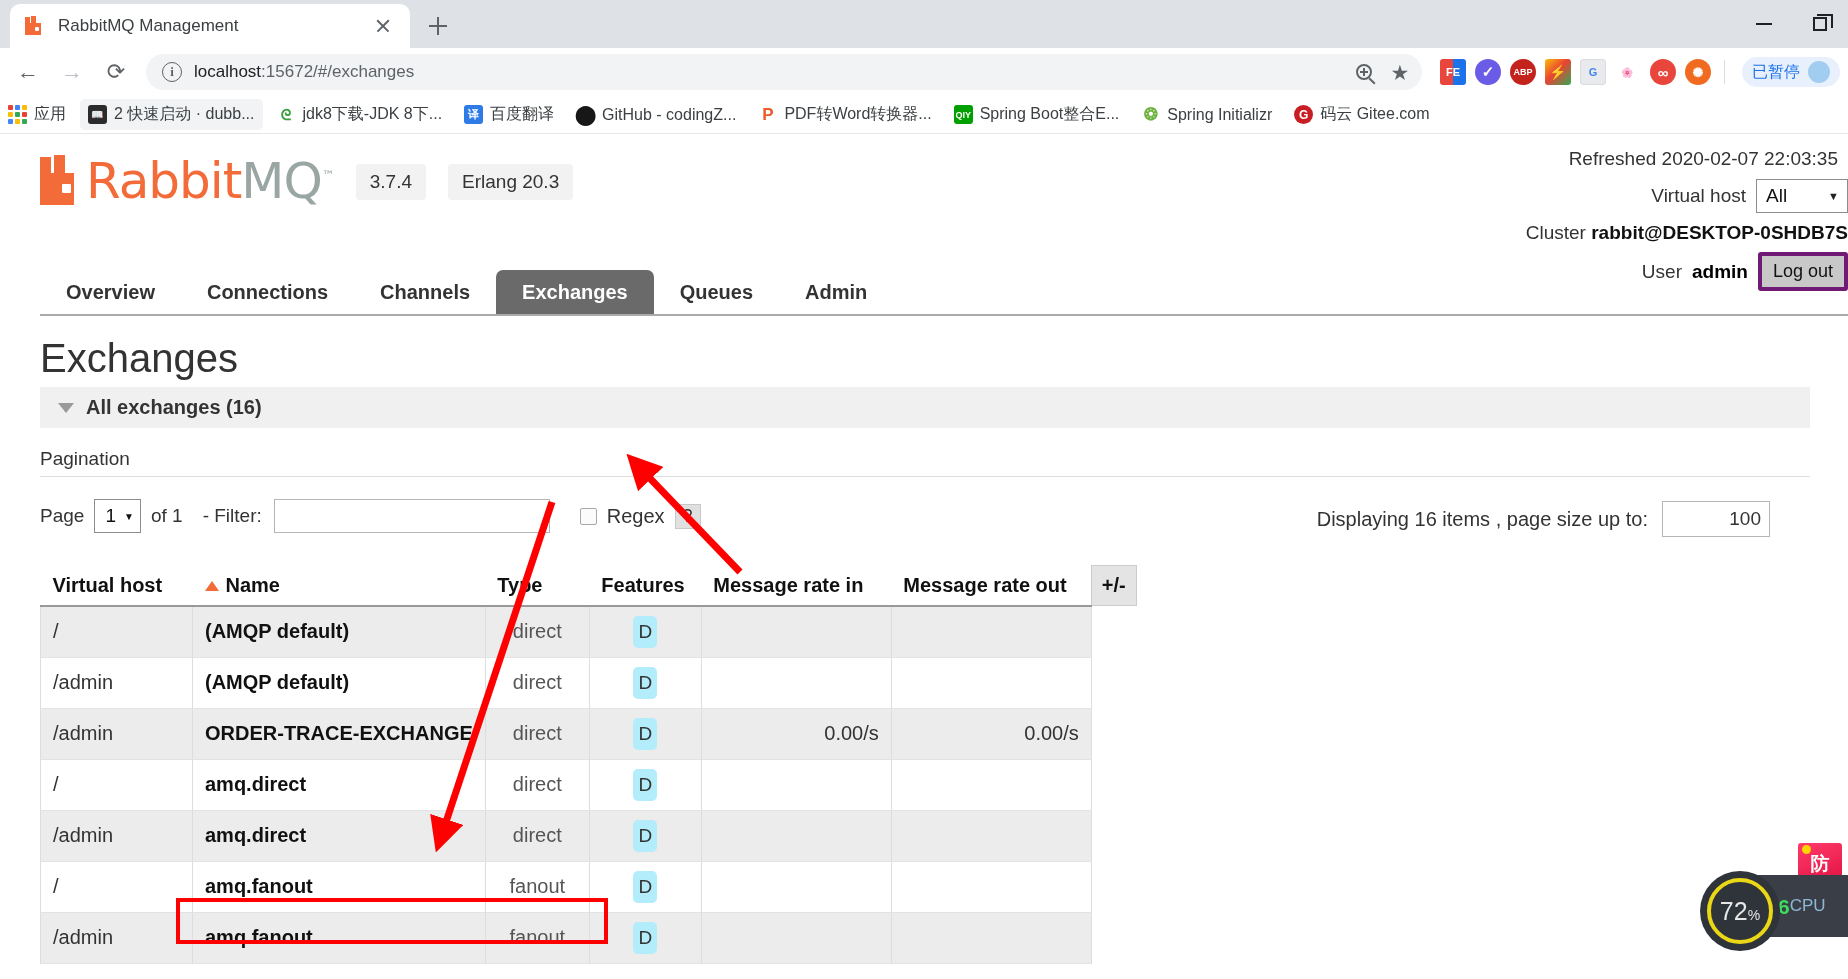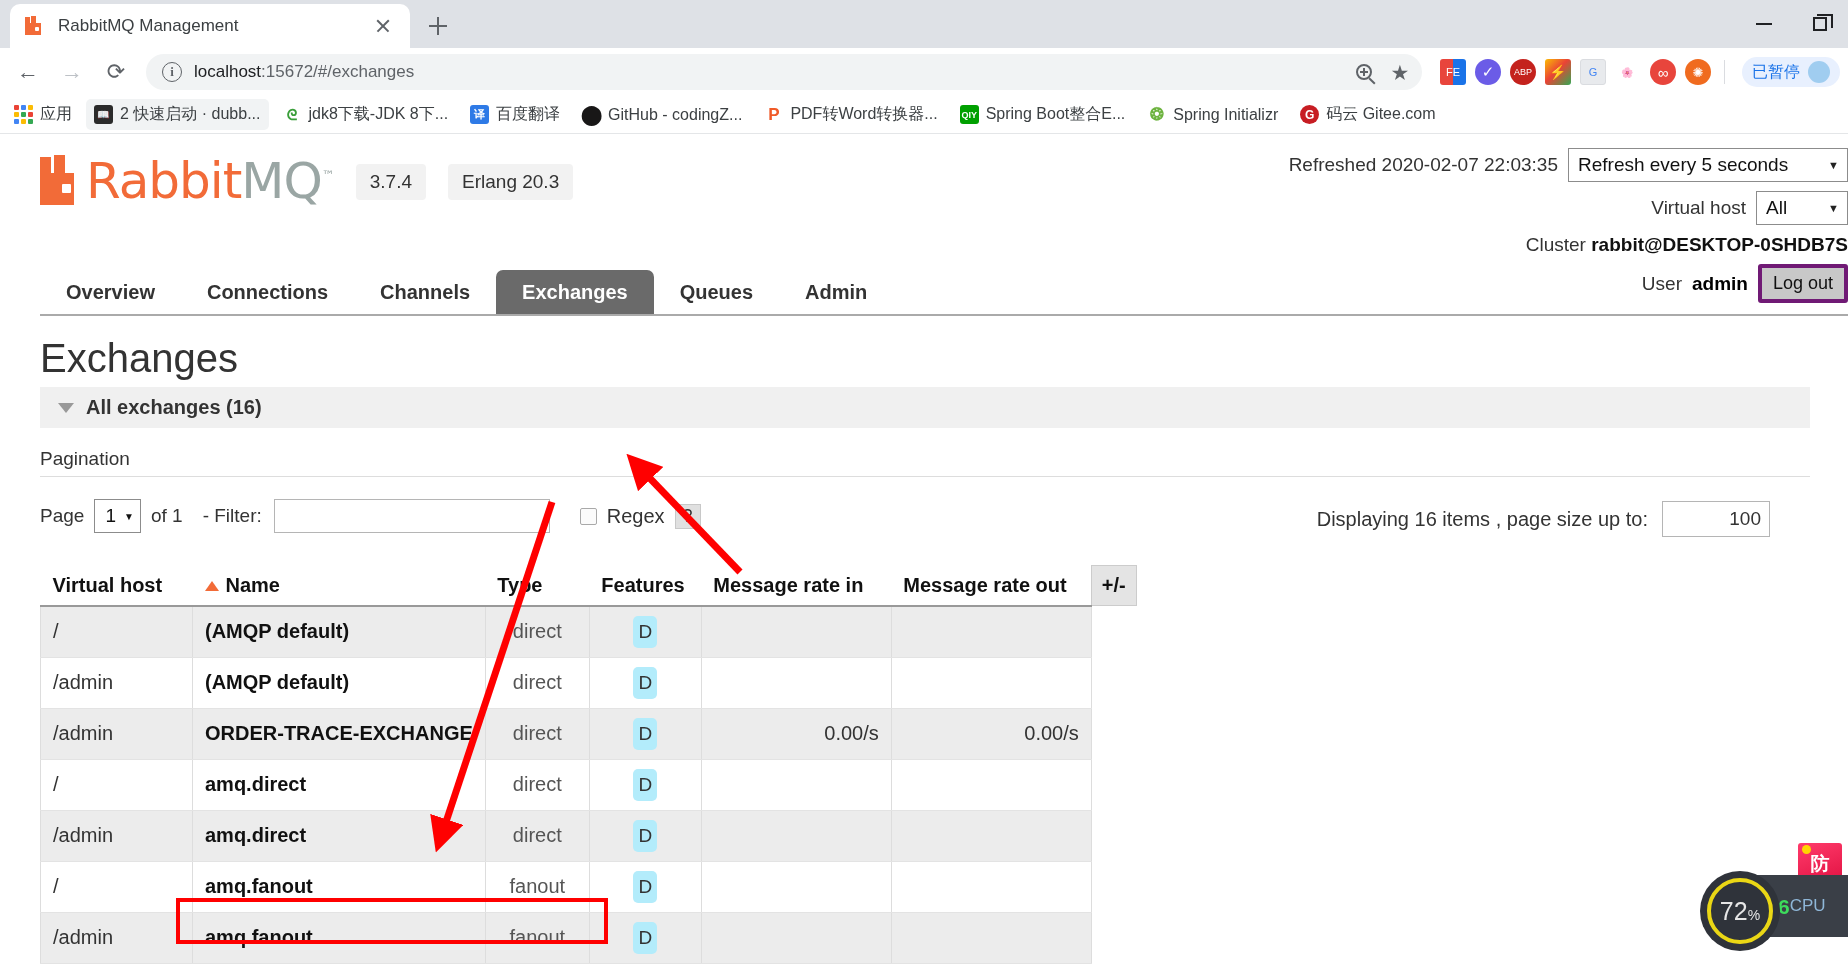--- a/index.html
+++ b/index.html
@@ -98,41 +98,41 @@
   .omni-ico { width:32px;height:32px;display:flex;align-items:center;justify-content:center;color:#5f6368;cursor:pointer; }
   .mag { position:relative; width:16px;height:16px;border:2px solid #5f6368;border-radius:50%; }
   .mag::after { content:''; position:absolute; right:-6px;bottom:-4px;width:8px;height:2px;background:#5f6368;transform:rotate(45deg); }
   .mag .pl, .mag .ph { position:absolute; background:#5f6368; }
   .mag .pl { left:5px; top:2px; width:2px; height:8px; }
   .mag .ph { left:2px; top:5px; width:8px; height:2px; }
   .star { color:#5f6368; font-size:21px; line-height:1; }
 
   .extbar { display:flex; align-items:center; gap:9px; padding-left:8px;}
   .ext { width:26px;height:26px;border-radius:4px;display:flex;align-items:center;justify-content:center;
-         font-size:10px;font-weight:normal;color:#fff;cursor:pointer; overflow:hidden;}
+         font-size:10px;font-weight:bold;color:#fff;cursor:pointer; overflow:hidden;}
   .ext-fe   { background:linear-gradient(90deg,#e8453c 50%,#1a73e8 50%); border-radius:3px; font-size:11px; }
   .ext-chk  { background:#6b5ce7; border-radius:50%; font-size:15px; }
   .ext-abp  { background:#c4221d; border-radius:50%; font-size:9px; }
   .ext-fl   { background:linear-gradient(135deg,#fbbc04 0%,#ea4335 45%,#34a853 100%); border-radius:3px; font-size:14px;}
   .ext-gt   { background:#e8eaed; color:#4285f4; border-radius:3px; font-size:11px; border:1px solid #dadce0;}
   .ext-flo  { background:transparent; }
   .ext-inf  { background:#e8453c; border-radius:50%; font-size:15px; }
   .ext-lif  { background:#f06b1f; border-radius:50%; font-size:13px; }
   .toolbar-div { width:1px; height:24px; background:#dadce0; margin:0 4px; }
   .paused {
     display:flex;align-items:center;gap:8px; background:#e8f0fe;
     border-radius:16px; padding:4px 10px; margin-left:4px;
   }
   .paused-label { font-size:16px; color:#1a73e8; }
   .paused-ico { width:22px;height:22px;border-radius:50%;background:#a0cdf0; }
 
   
   .bookmarks {
     height: 38px; background:#fff; display:flex; align-items:center;
-    padding: 0 6px; gap: 6px; border-bottom:1px solid #e4e6e8;
+    padding: 0 0; gap: 6px; border-bottom:1px solid #e4e6e8;
     overflow:hidden; white-space:nowrap;
   }
   .bm { display:flex; align-items:center; gap:7px; padding:5px 8px; border-radius:5px; cursor:pointer; flex:0 0 auto;}
   .bm.hl { background:#f1f3f4; }
   .bm-label { font-size:16px; color:#3c4043; white-space:nowrap; }
   .bm-ico { width:19px;height:19px;flex:0 0 19px; display:flex;align-items:center;justify-content:center;
             font-size:11px;color:#fff;font-weight:bold;border-radius:3px; }
   .apps-grid { width:19px; height:19px; display:grid; grid-template-columns:repeat(3,1fr); grid-template-rows:repeat(3,1fr); gap:2px; }
   .apps-grid i { display:block; border-radius:1px; }
   .ico-book { background:#2b2b2b; font-size:10px; }
@@ -428,21 +428,20 @@
             <span class="a">Rabbit</span><span class="b">MQ</span><span class="logo-tm">™</span>
           </span>
         </div>
         <span class="badge">3.7.4</span>
         <span class="badge">Erlang 20.3</span>
       </div>
 
       <div class="head-right">
         <div class="hr-row">
           <span class="hr-label">Refreshed 2020-02-07 22:03:35</span>
-          <span class="sel sel-refresh">Refresh every 5 seconds</span>
         </div>
         <div class="hr-row">
           <span class="hr-label">Virtual host</span>
           <span class="sel sel-vhost">All</span>
         </div>
         <div class="cluster-row">
           <span>Cluster</span>
           <b>rabbit@DESKTOP-0SHDB7S</b>
         </div>
         <div class="user-row">

